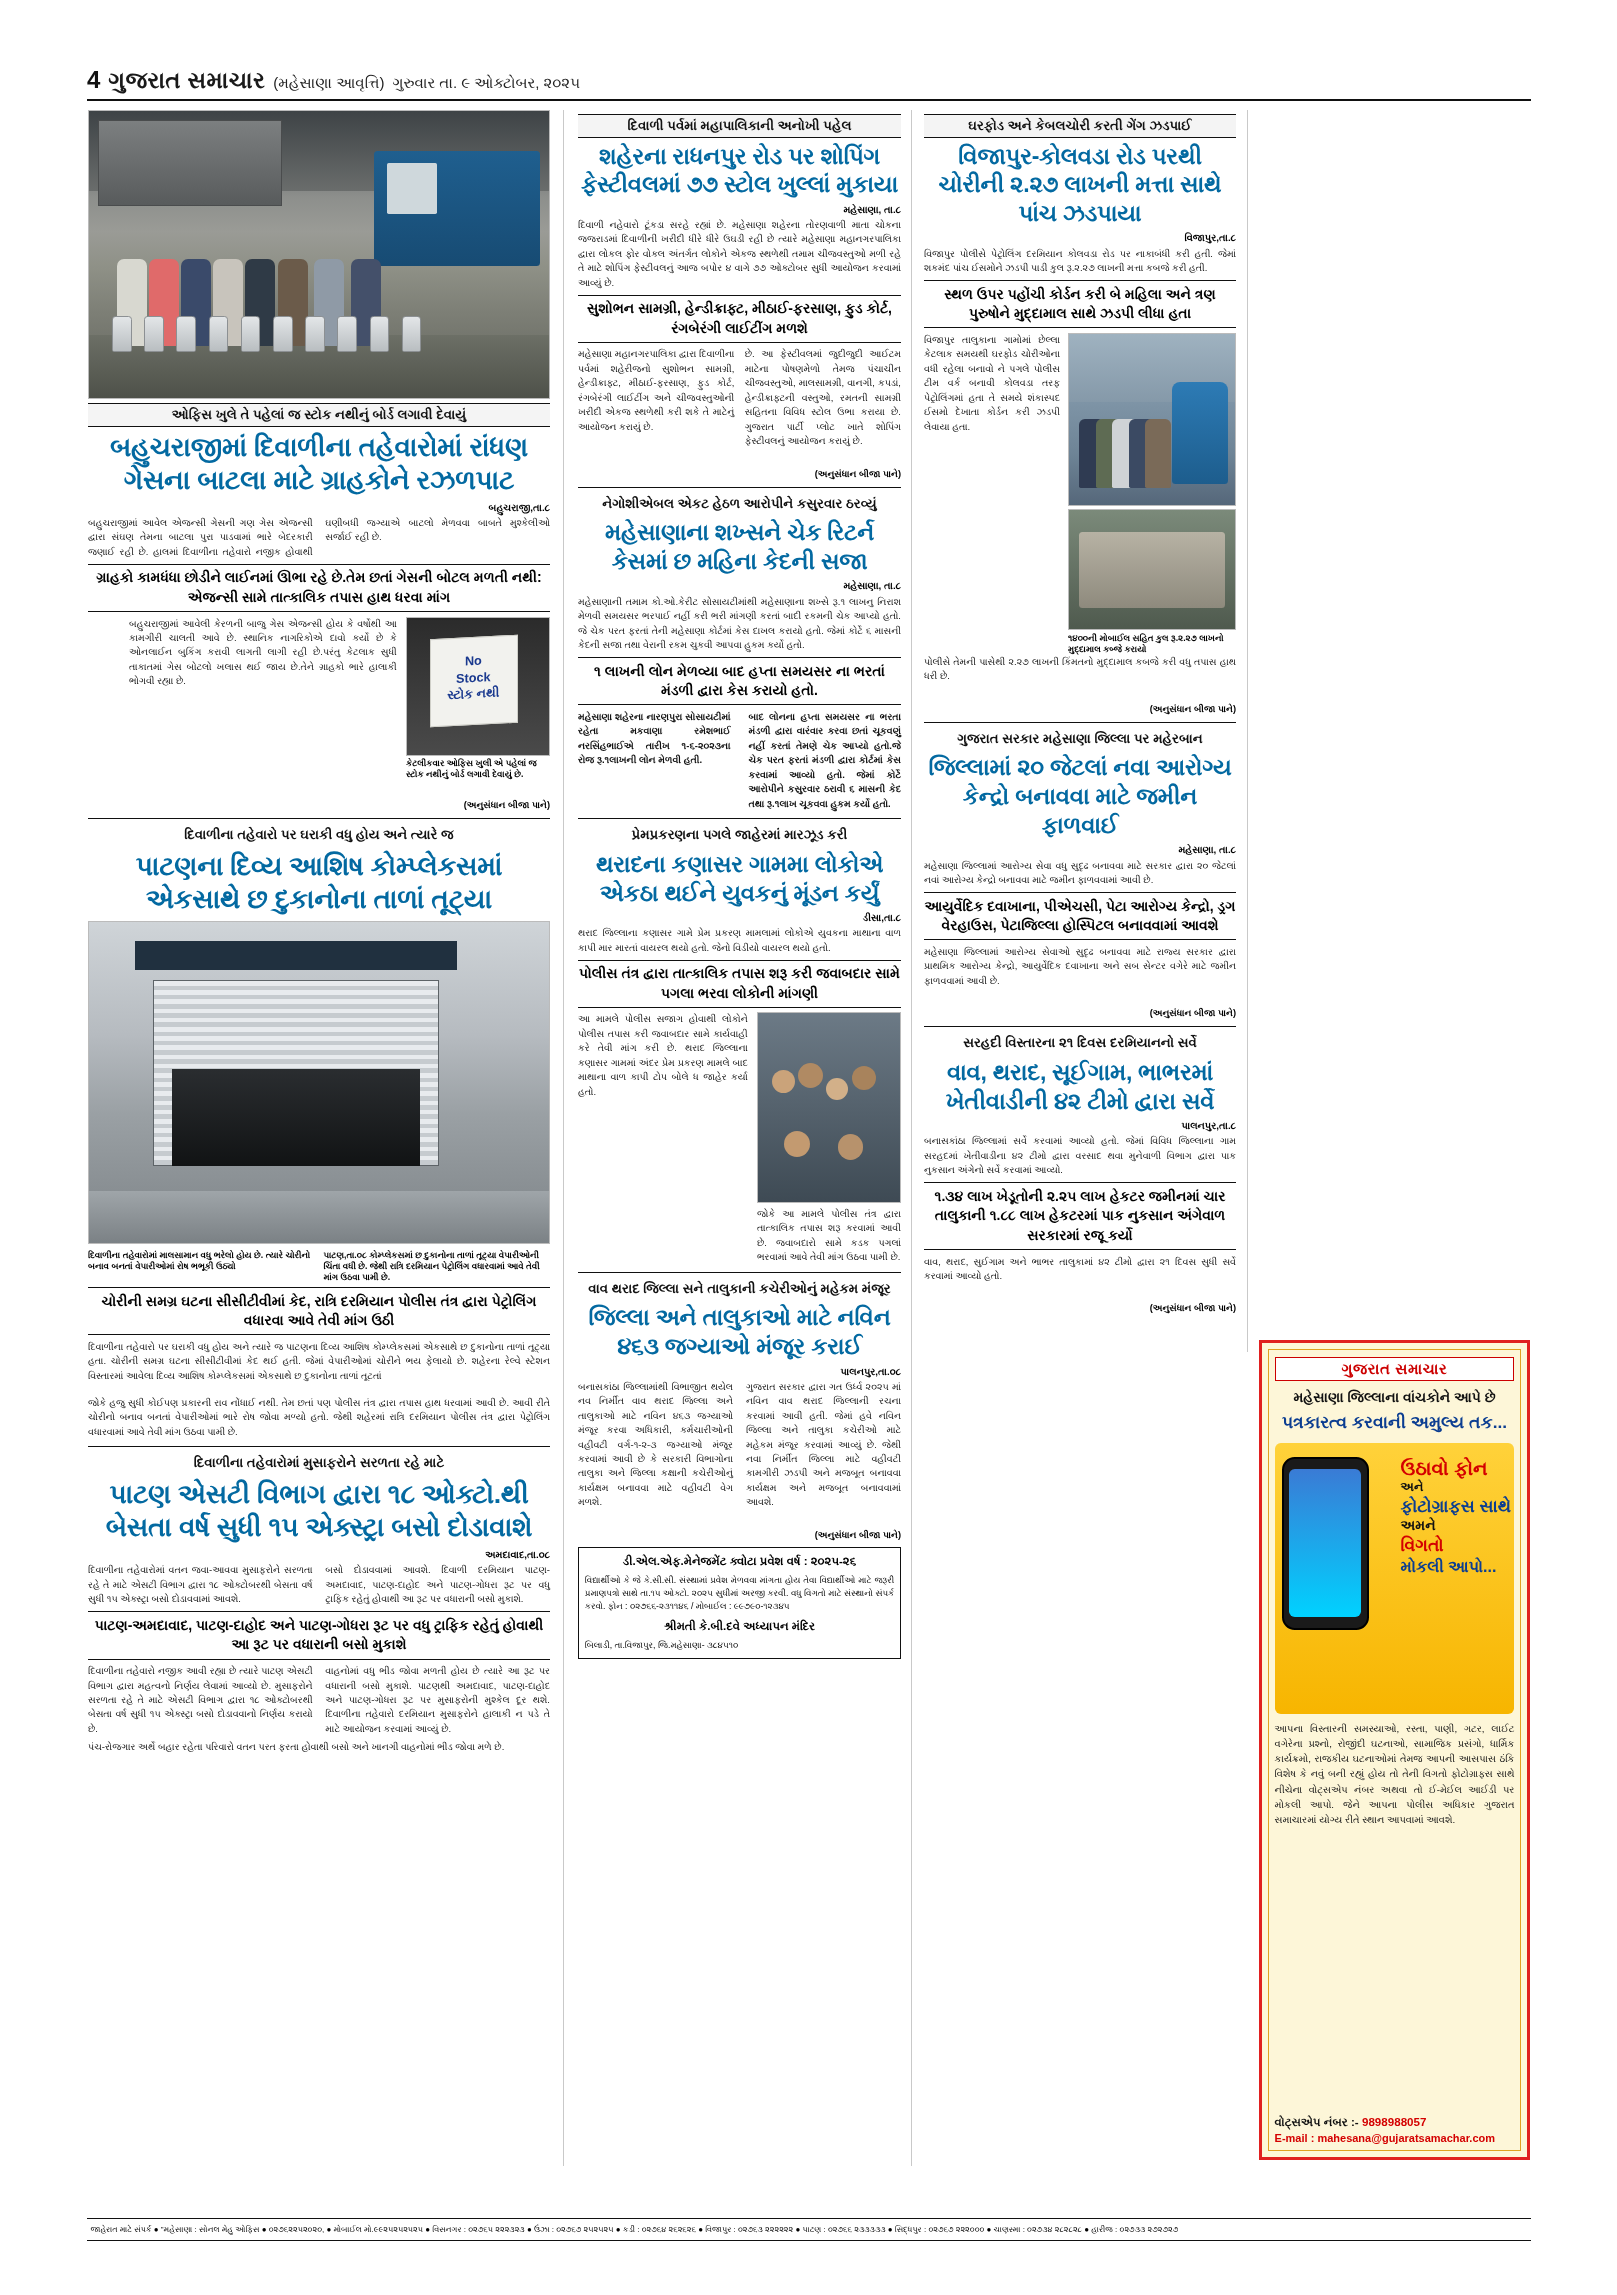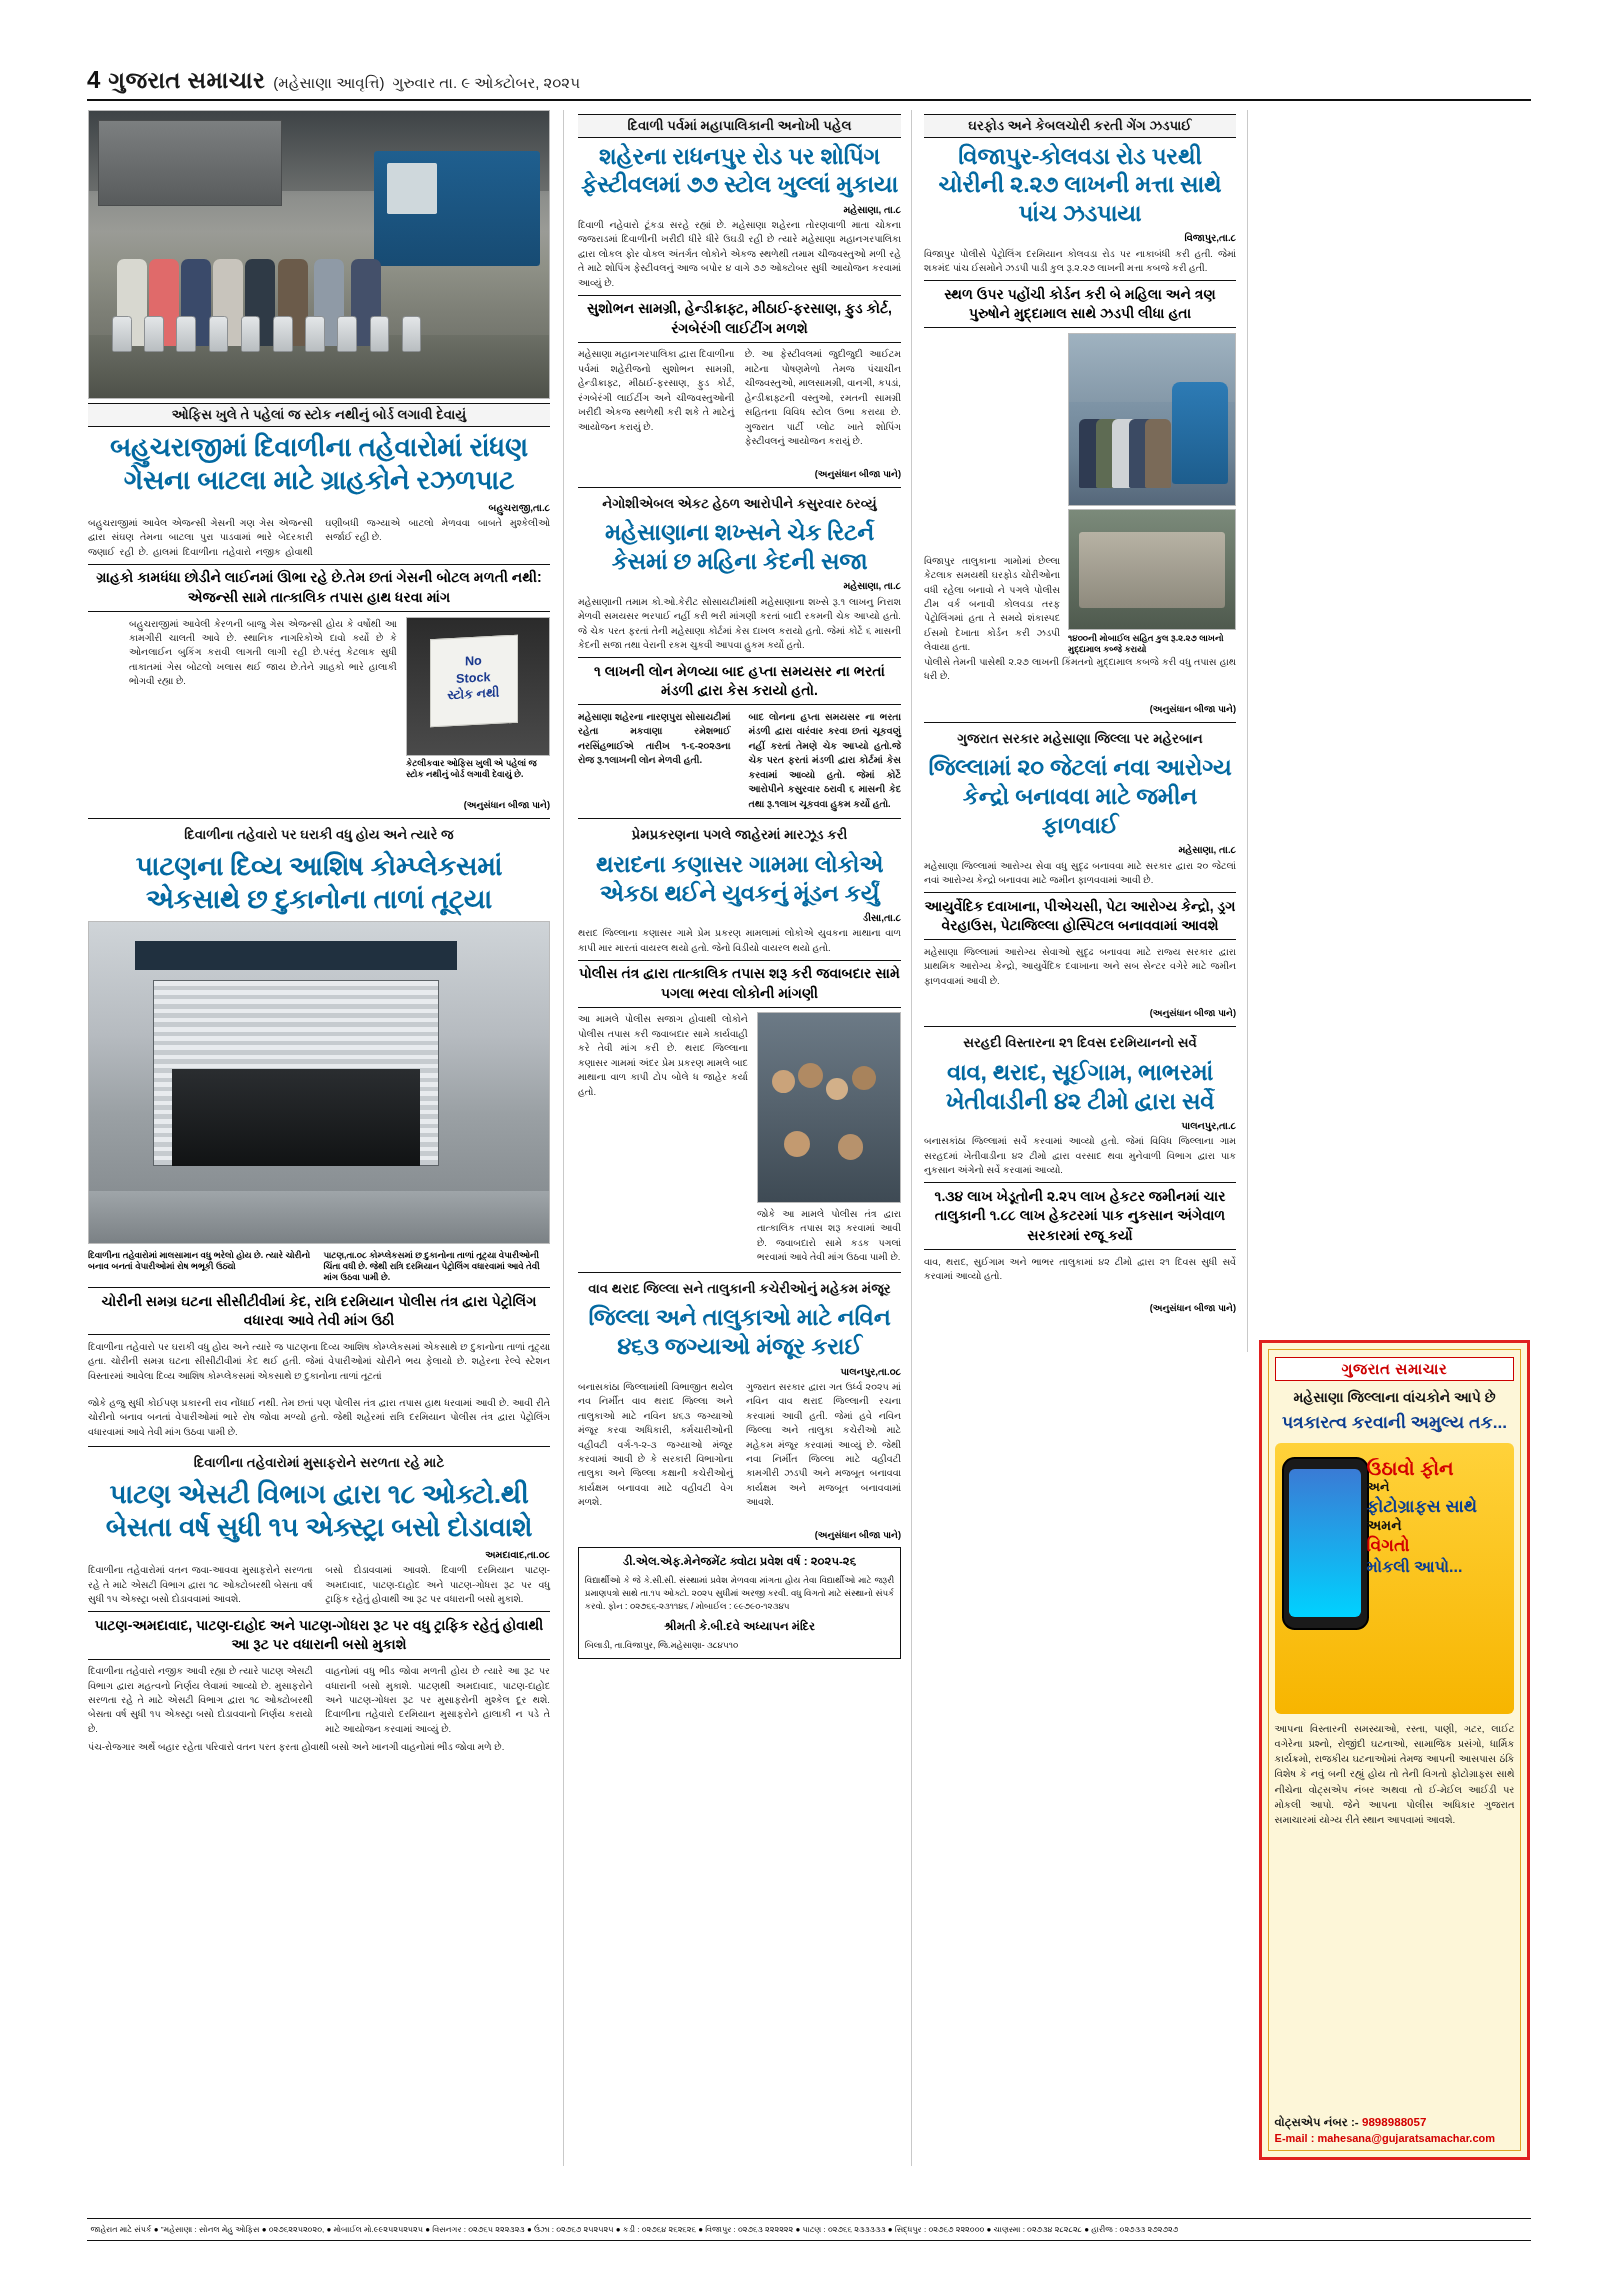--- a/index.html
+++ b/index.html
@@ -140,21 +140,21 @@
   .ad-logo { text-align:center; font-size:15px; font-weight:bold; color:#c00; letter-spacing:0.6px;
     border:1.2px solid #c00; padding:2.3px 0; background:#fff; }
   .ad-l1 { text-align:center; font-size:14px; font-weight:bold; color:#111; margin-top:7px; line-height:1.4;}
   .ad-l2 { text-align:center; font-size:17.3px; font-weight:bold; color:#0b3d91; margin-top:3.5px; line-height:1.35;}
   .ad-phone-wrap { position:relative; margin:8px auto 0; width:100%; height:271px;
     background:linear-gradient(180deg,#ffd23a,#f7b500); border-radius:5.8px; overflow:hidden;}
   .ad-phone { position:absolute; left:7px; top:14px; width:87px; height:173px;
     background:#1a1a1a; border-radius:12.7px; border:2.3px solid #000; }
   .ad-phone:after{content:""; position:absolute; left:5.2px; top:10.4px; right:5.2px; bottom:10.4px;
     background:linear-gradient(180deg,#3a7bd5,#00d2ff); border-radius:5.8px;}
-  .ad-big { position:absolute; left:92px; top:12.7px; right:0; }
+  .ad-big { position:absolute; left:92px; top:12.7px; right:0;padding-left:34px; }
   .ad-big div { font-weight:bold; line-height:1.25; }
   .ad-big .r1{ font-size:19.6px; color:#d40000;}
   .ad-big .r2{ font-size:12.7px; color:#111;}
   .ad-big .r3{ font-size:17.3px; color:#0b3d91;}
   .ad-big .r4{ font-size:14px; color:#111;}
   .ad-big .r5{ font-size:17.3px; color:#d40000;}
   .ad-big .r6{ font-size:16px; color:#0b3d91;}
   .ad-body { font-size:9.8px; line-height:1.55; text-align:justify; margin-top:7px; color:#111;}
   .ad-foot { position:absolute; left:5.8px; right:5.8px; bottom:5.8px; }
   .ad-wa { font-size:11.6px; font-weight:bold; color:#111; }
@@ -351,21 +351,21 @@
   </div>
 
   <div class="col col-3">
 
     <div class="kicker box">ઘરફોડ અને કેબલચોરી કરતી ગેંગ ઝડપાઈ</div>
     <div class="headline">વિજાપુર-કોલવડા રોડ પરથી ચોરીની ૨.૨૭ લાખની મત્તા સાથે પાંચ ઝડપાયા</div>
     <div class="byline">વિજાપુર,તા.૮</div>
     <div class="body">વિજાપુર પોલીસે પેટ્રોલિંગ દરમિયાન કોલવડા રોડ પર નાકાબંધી કરી હતી. જેમાં શકમંદ પાંચ ઈસમોને ઝડપી પાડી કુલ રૂ.૨.૨૭ લાખની મત્તા કબજે કરી હતી.</div>
     <div class="subhead">સ્થળ ઉપર પહોંચી કોર્ડન કરી બે મહિલા અને ત્રણ પુરુષોને મુદ્દામાલ સાથે ઝડપી લીધા હતા</div>
 
-    <div style="display:flex; gap:8px; align-items:flex-end;">
+    <div style="display:flex; gap:8px; align-items:flex-start;">
       <div style="flex:1 1 0;">
         <div class="body">વિજાપુર તાલુકાના ગામોમાં છેલ્લા કેટલાક સમયથી ઘરફોડ ચોરીઓના વધી રહેલા બનાવો ને પગલે પોલીસ ટીમ વર્ક બનાવી કોલવડા તરફ પેટ્રોલિંગમાં હતા તે સમયે શંકાસ્પદ ઈસમો દેખાતા કોર્ડન કરી ઝડપી લેવાયા હતા.</div>
       </div>
       <div style="flex:0 0 168px;">
         <div class="photo ph4">
           <div class="wall"></div>
           <div class="auto"></div>
           <div class="cop" style="left:6%;background:#2f3b52;"></div>
           <div class="cop" style="left:16%;background:#5e6b53;"></div>
           <div class="cop" style="left:26%;background:#cfd3d6;"></div>

